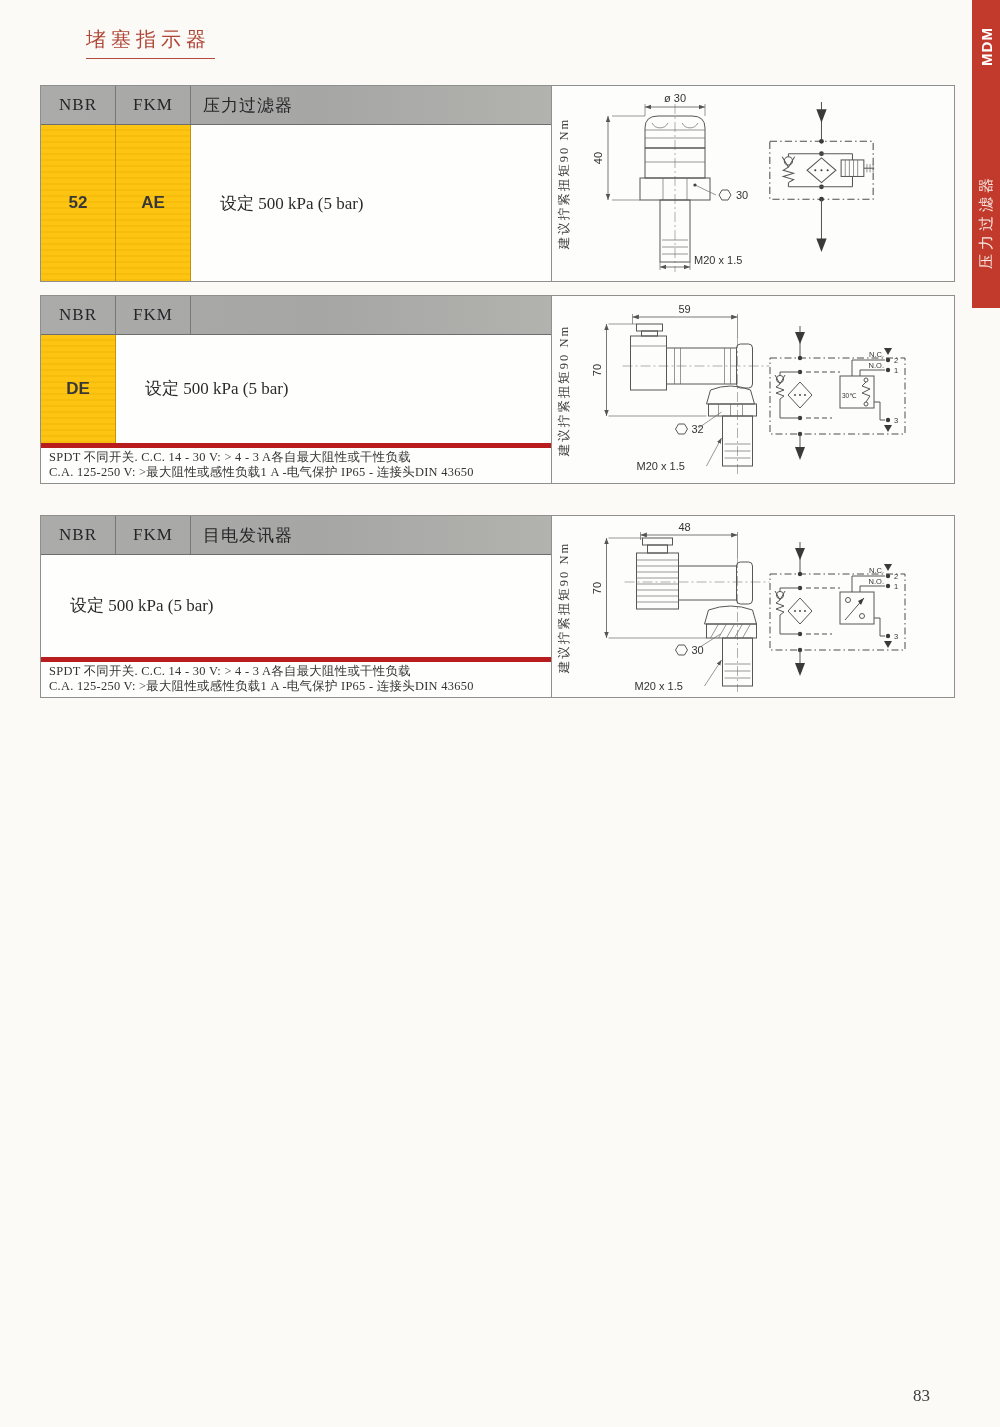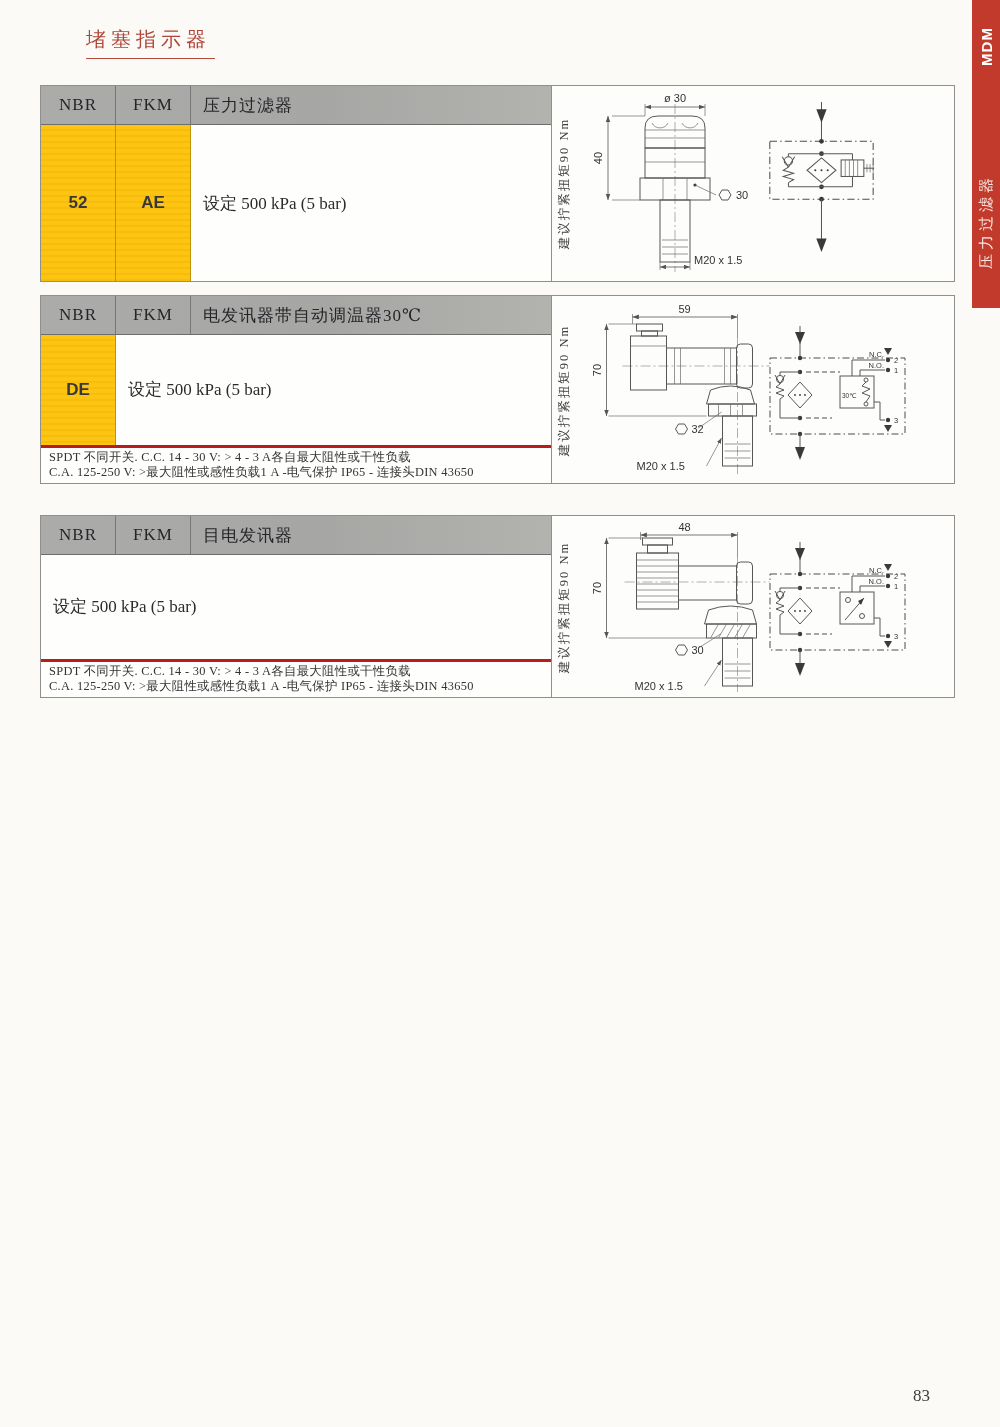--- a/index.html
+++ b/index.html
@@ -46,24 +46,24 @@
   .hc{height:100%;display:flex;align-items:center;justify-content:center;
       font-size:17px;letter-spacing:1px;color:#26262a;}
   .hc1,.hc2{width:75px;border-right:1px solid #777;box-sizing:border-box;}
   .hc3{flex:1;justify-content:flex-start;padding-left:12px;box-sizing:border-box;}
   .trow{flex:1;display:flex;min-height:0;}
   .yc{width:75px;display:flex;align-items:center;justify-content:center;
       background:repeating-linear-gradient(180deg,#fdc511 0 4px,#f7bd0c 4px 6px);
       border-right:1px solid rgba(90,60,0,.35);box-sizing:border-box;
       font-family:"Liberation Sans","DejaVu Sans",sans-serif;
       font-size:17px;font-weight:600;color:#383838;}
-  .desc{flex:1;display:flex;align-items:center;padding-left:12px;background:#fefefd;
+  .desc{flex:1;display:flex;align-items:center;padding-left:29px;background:#fefefd;
         font-size:17px;color:#2b2b2b;}
   .notes{
-    border-top:3px solid #b91c1c;padding:2px 8px 3px;background:#fefefd;
+    border-top:5px solid #b91c1c;padding:2px 8px 3px;background:#fefefd;
     font-size:12.4px;line-height:1.22;color:#333;letter-spacing:.3px;
   }
   
   .panel{flex:1;position:relative;border-left:1px solid #8f8f8f;background:#fdfdfc;overflow:hidden;}
   .torque{
     position:absolute;white-space:nowrap;width:170px;text-align:center;
     transform:rotate(-90deg);
     font-size:12.5px;letter-spacing:2px;color:#3f3f3f;
   }
   .dsvg,.csvg{position:absolute;}
@@ -199,21 +199,20 @@
       <polygon class="fa" points="62,147 57,134 67,134"></polygon>
     </svg>
   </div>
 </section>
 
 <section class="block" id="sec2">
   <div class="tbl">
     <div class="thead">
       <div class="hc hc1">NBR</div>
       <div class="hc hc2">FKM</div>
-      <div class="hc hc3">电发讯器带自动调温器30℃</div>
     </div>
     <div class="trow">
       <div class="yc">DE</div>
       <div class="desc">设定 500 kPa (5 bar)</div>
     </div>
     <div class="notes">
       <div>SPDT 不同开关. C.C. 14 - 30 V: &gt; 4 - 3 A各自最大阻性或干性负载</div>
       <div>C.A. 125-250 V: &gt;最大阻性或感性负载1 A -电气保护 IP65 - 连接头DIN 43650</div>
     </div>
   </div>

